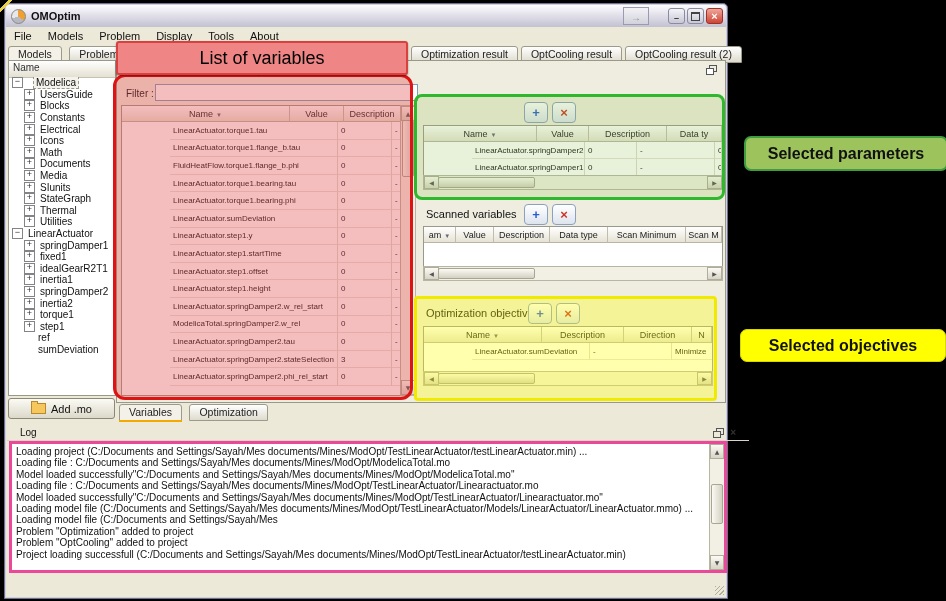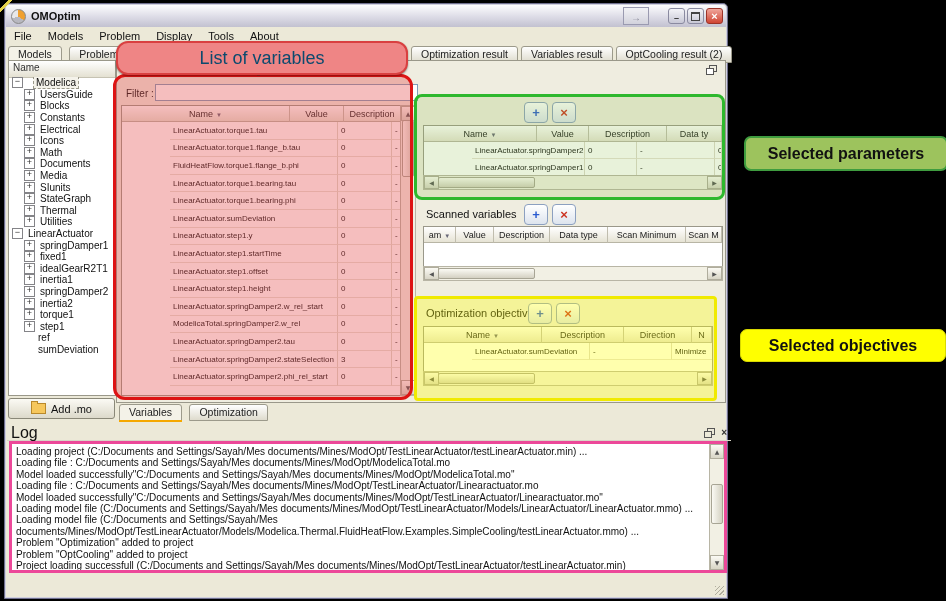--- a/index.html
+++ b/index.html
@@ -119,42 +119,42 @@
   .opt-table .xrow{height:17px;}
   .opt-hscroll{left:418px;top:171px;width:298px;}
   .scan-table{left:418px;top:222px;width:298px;height:40px;}
   .scan-hscroll{left:418px;top:262px;width:298px;}
   .obj-table{left:418px;top:322px;width:288px;height:45px;}
   .obj-table .xrow{height:17px;}
   .obj-hscroll{left:418px;top:367px;width:288px;}
 
   
   .log-header{position:absolute;left:2px;top:421px;width:716px;height:15px;display:flex;align-items:center;
-              font-size:16px;color:#111;padding:0 4px;border-bottom:1px solid #d8d5c6;}
+              font-size:10px;color:#111;padding:0 13px;border-bottom:1px solid #d8d5c6;}
   .log-header .spacer{flex:1;}
   .log-close{font-size:10px;color:#333;margin-left:6px;}
   .log-close::before{content:"\00d7";font-weight:bold;}
   .log-float{position:relative;width:11px;height:10px;}
   .log-float::before{content:"";position:absolute;right:0;top:0;width:6px;height:5px;border:1px solid #555;}
   .log-float::after{content:"";position:absolute;left:0;bottom:0;width:6px;height:5px;border:1px solid #555;background:#ece9d8;}
   .log-box{position:absolute;left:4px;top:437px;width:712px;height:126px;background:#fff;border:3px solid #ec4899;overflow:hidden;}
   .log-text{position:absolute;left:0;top:0;right:15px;bottom:0;padding:2px 4px;overflow:hidden;}
   .log-line{font-size:10px;line-height:11.4px;color:#111;white-space:nowrap;overflow:hidden;}
   .log-vscroll{position:absolute;right:0;top:0;bottom:0;width:14px;background:#f2f0e4;border-left:1px solid #b8b5a5;}
   .log-vthumb{position:absolute;left:1px;right:1px;top:40px;height:38px;background:linear-gradient(90deg,#fbfaf4,#d4d1c2);border:1px solid #a8a595;border-radius:2px;}
   .statusbar{position:absolute;left:1px;right:1px;bottom:1px;height:10px;background:#ece9d8;}
   .grip{position:absolute;right:2px;bottom:2px;width:9px;height:9px;
         background:repeating-linear-gradient(135deg,#b0ad9d 0 1px,transparent 1px 3px);}
 
   
   .red-outline{position:absolute;left:113px;top:74px;width:294px;height:320px;border:3px solid #dd1414;border-radius:12px;
                background:rgba(228,74,74,0.36);pointer-events:none;}
-  .red-callout{position:absolute;left:116px;top:41px;width:288px;height:30px;border-radius:12px;
+  .red-callout{position:absolute;left:116px;top:41px;width:288px;height:30px;border-radius:3px;
                background:#ef8585;border:2px solid #d94040;box-shadow:0 1px 2px rgba(0,0,0,.4);
-               display:flex;align-items:center;justify-content:center;font-size:18px;color:#0c4a6e;}
+               display:flex;align-items:center;justify-content:center;font-size:18px;color:#000000;}
   .red-connector{position:absolute;left:257px;top:71px;width:3px;height:5px;background:#b02020;}
   .green-outline{position:absolute;left:414px;top:94px;width:305px;height:100px;border:3px solid #2eb82e;border-radius:8px;
                  background:rgba(140,190,70,0.20);pointer-events:none;}
   .yellow-outline{position:absolute;left:414px;top:296px;width:297px;height:99px;border:3px solid #f0ea00;border-radius:4px;
                   background:rgba(255,255,0,0.32);pointer-events:none;}
   .sel-params{position:absolute;left:744px;top:136px;width:200px;height:31px;border-radius:7px;
               background:#9dc35d;border:2px solid #3f9c3f;display:flex;align-items:center;justify-content:center;
               font-size:16px;font-weight:bold;color:#111;}
   .sel-objectives{position:absolute;left:740px;top:329px;width:204px;height:31px;border-radius:7px;
                   background:#ffff00;border:1px solid #d8d800;display:flex;align-items:center;justify-content:center;
@@ -190,21 +190,21 @@
         <span class="menu-item">Tools</span>
         <span class="menu-item">About</span>
     </div>
 
     <div class="left-tabs">
       <span class="tab active">Models</span>
       <span class="tab">Problems</span>
     </div>
 
     <div class="result-tabs">
-      <span class="tab">Optimization result</span><span class="tab">Variables result</span><span class="tab">OptCooling result (2)</span>
+      <span class="tab">Optimization result</span><span class="tab">OptCooling result</span><span class="tab">OptCooling result (2)</span>
     </div>
 
     <div class="tree-frame">
       <div class="tree-header">Name</div>
       <div class="tree-body">
 
           <div class="titem minus level0 selected">
             <span class="tbox"></span>
             <span class="tlabel">Modelica</span>
           </div>
@@ -549,21 +549,20 @@
     </div>
     <div class="log-box">
       <div class="log-text">
         <div class="log-line">Loading project (C:/Documents and Settings/Sayah/Mes documents/Mines/ModOpt/TestLinearActuator/testLinearActuator.min) ...</div>
           <div class="log-line">Loading file : C:/Documents and Settings/Sayah/Mes documents/Mines/ModOpt/ModelicaTotal.mo</div>
           <div class="log-line">Model loaded successfully"C:/Documents and Settings/Sayah/Mes documents/Mines/ModOpt/ModelicaTotal.mo"</div>
           <div class="log-line">Loading file : C:/Documents and Settings/Sayah/Mes documents/Mines/ModOpt/TestLinearActuator/Linearactuator.mo</div>
           <div class="log-line">Model loaded successfully"C:/Documents and Settings/Sayah/Mes documents/Mines/ModOpt/TestLinearActuator/Linearactuator.mo"</div>
           <div class="log-line">Loading model file (C:/Documents and Settings/Sayah/Mes documents/Mines/ModOpt/TestLinearActuator/Models/LinearActuator/LinearActuator.mmo) ...</div>
           <div class="log-line">Loading model file (C:/Documents and Settings/Sayah/Mes</div>
-          <div class="log-line">documents/Mines/ModOpt/TestLinearActuator/Models/Modelica.Thermal.FluidHeatFlow.Examples.SimpleCooling/testLinearActuator.mmo) ...</div>
           <div class="log-line">Problem "Optimization" added to project</div>
           <div class="log-line">Problem "OptCooling" added to project</div>
           <div class="log-line">Project loading successfull (C:/Documents and Settings/Sayah/Mes documents/Mines/ModOpt/TestLinearActuator/testLinearActuator.min)</div>
       </div>
       <div class="log-vscroll">
         <span class="sb-btn sb-up"></span>
         <span class="log-vthumb"></span>
         <span class="sb-btn sb-down"></span>
       </div>
     </div>

